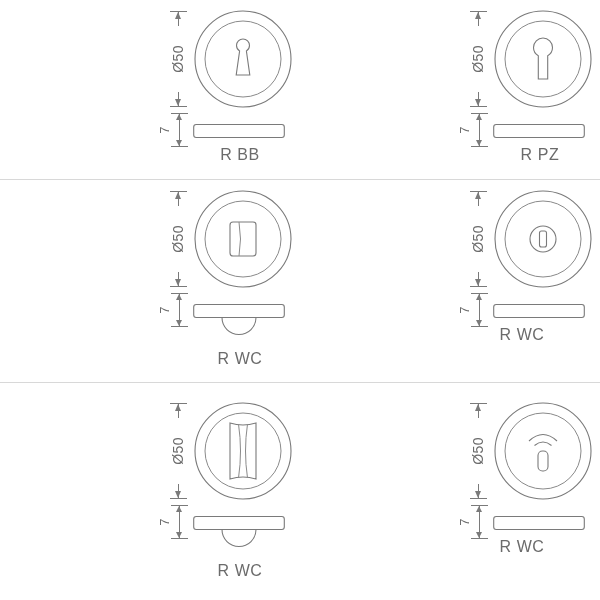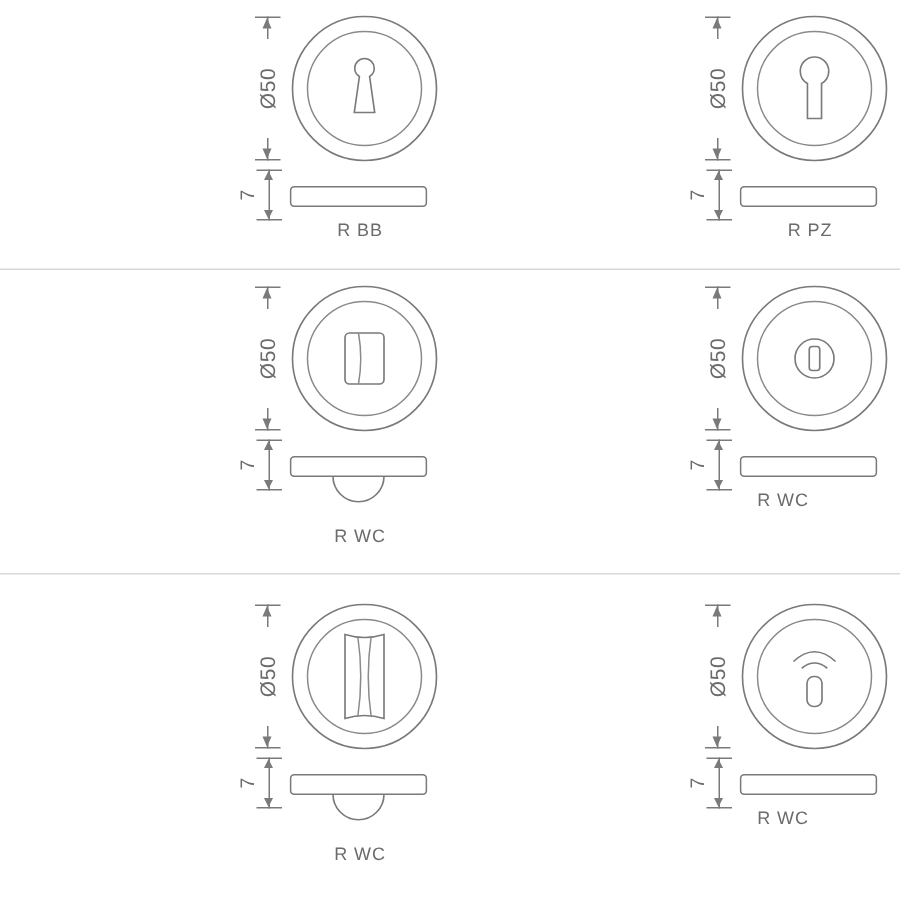--- a/index.html
+++ b/index.html
@@ -115,21 +115,21 @@
     text-align: center;
     font-size: 13px;
     transform: rotate(-90deg);
     background: #ffffff;
     line-height: 16px;
   }
   .caption {
     position: absolute;
     width: 140px;
     text-align: center;
-    font-size: 12px;
+    font-size: 16px;
     letter-spacing: 0.6px;
     color: #6b6b6b;
   }
   svg { display: block; }
   .ln { fill: none; stroke: #7a7a7a; stroke-width: 1.1; }
   .ln-thin { fill: none; stroke: #8a8a8a; stroke-width: 1; }
 </style>
 </head>
 <body>
 

